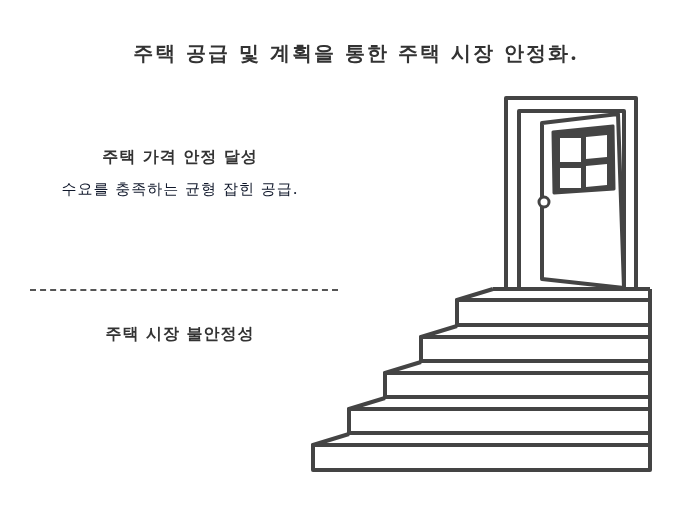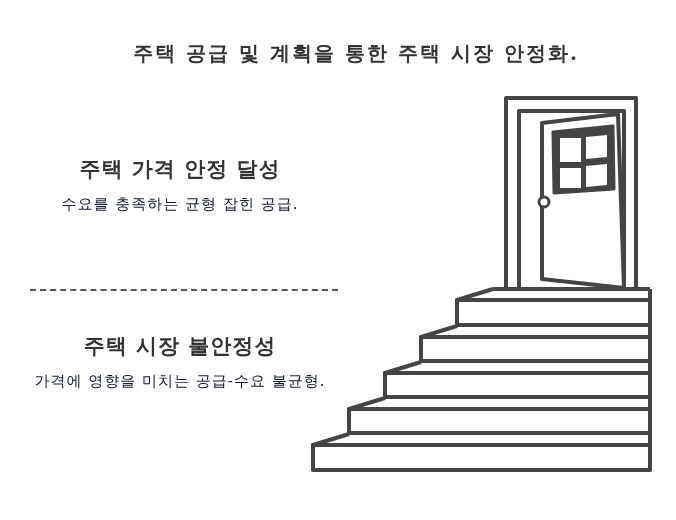--- a/index.html
+++ b/index.html
@@ -1,21 +1,21 @@
 <!DOCTYPE html>
 <html><head>
 <meta charset="utf-8">
 <style>
   html, body { margin: 0; padding: 0; background: #ffffff; }
   body { width: 676px; height: 520px; position: relative; overflow: hidden;
          font-family: "DejaVu Serif", "Liberation Serif", serif; color: #3a3a3a; }
   .title { position: absolute; left: 18px; top: 40px; width: 676px; text-align: center;
            font-size: 20px; font-weight: bold; letter-spacing: 2px; color: #333; }
   .block { position: absolute; left: 20px; width: 320px; text-align: center; }
-  .block h2 { margin: 8px; font-size: 21px; font-weight: bold; color: #333; letter-spacing: 1px; text-align: center; }
+  .block h2 { margin: 0; font-size: 16px; font-weight: bold; color: #333; letter-spacing: 1px; text-align: center; }
   .block p { margin: 10px 0 0 0; font-size: 15px; line-height: 22px; color: #0f172a; letter-spacing: 1px; }
   #b1 { top: 147px; }
   #b2 { top: 324px; }
   .divider { position: absolute; left: 30px; top: 289px; width: 308px; height: 0;
              border-top: 2px dashed #555; }
   svg.art { position: absolute; left: 0; top: 0; }
 </style>
 </head>
 <body>
 
@@ -23,21 +23,20 @@
 
 <div class="block" id="b1">
   <h2>주택 가격 안정 달성</h2>
   <p>수요를 충족하는 균형 잡힌 공급.</p>
 </div>
 
 <div class="divider"></div>
 
 <div class="block" id="b2">
   <h2>주택 시장 불안정성</h2>
-  <p>가격에 영향을 미치는 공급-수요 불균형.</p>
 </div>
 
 <svg class="art" width="676" height="520" viewBox="0 0 676 520">
   <g fill="none" stroke="#444" stroke-width="4" stroke-linejoin="round">
 
     <path d="M506 289 L506 98 L636 98 L636 289"></path>
 
     <path d="M519 289 L519 111 L624 111 L624 289"></path>
 
     <path d="M542 279 L542 123 L618 114 L624 288 Z" fill="#fff"></path>

